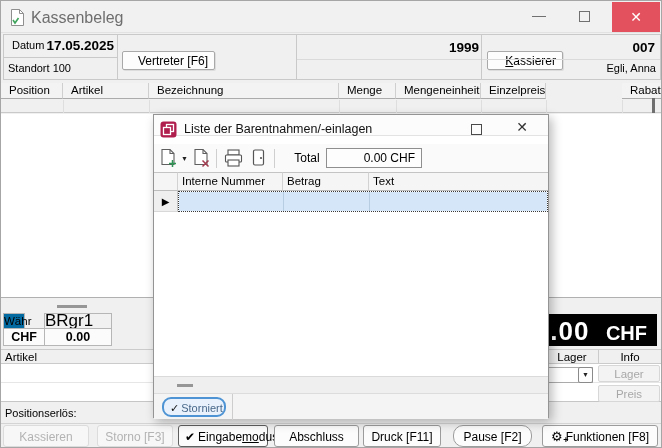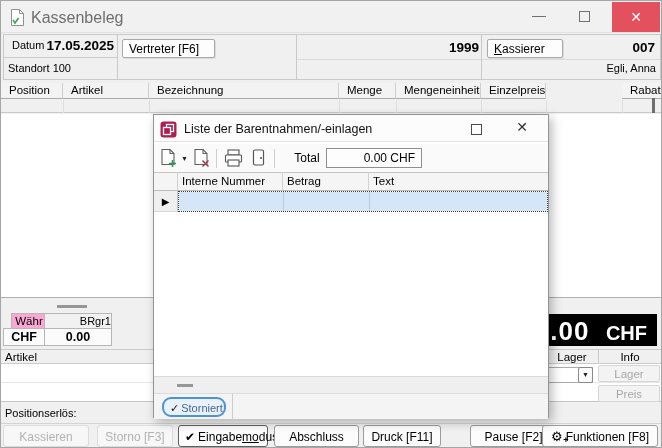--- a/index.html
+++ b/index.html
@@ -16,21 +16,21 @@
   .win-title{position:absolute;left:30px;top:8px;font-size:16px;color:#6e6e6e;}
   .cap-btn{position:absolute;top:0;height:31px;width:26px;}
   .min-glyph{position:absolute;left:5px;top:15px;width:14px;height:0;border-top:1.5px solid #707070;}
   .max-box{position:absolute;left:6px;top:10px;width:11px;height:11px;border:1.2px solid #707070;background:transparent;}
   .close-btn{position:absolute;top:1px;right:1px;width:48px;height:30px;background:#e4515e;color:#fff;
     text-align:center;line-height:30px;font-size:14px;}
 
   
   .panel{position:absolute;background:#f0f0f0;border:1px solid #c9c9c9;}
   .hbtn{position:absolute;background:#fdfdfd;border:1px solid #a9a9a9;border-radius:2px;
-    font-size:12px;text-align:left;box-shadow:1px 1px 0 #dcdcdc;}
+    font-size:12px;text-align:right;box-shadow:1px 1px 0 #dcdcdc;margin-top:12px;}
   .bold-val{font-weight:bold;font-size:13.5px;}
 
   
   .gcol{position:absolute;top:82px;height:16px;background:#f3f3f3;font-size:11.5px;
     padding:1px 0 0 8px;border-right:1px solid #cfcfcf;border-bottom:1px solid #ababab;overflow:hidden;white-space:nowrap;}
   .grow-line{position:absolute;top:99px;height:13px;width:1px;background:#dedede;}
 
   
   .fbtn{position:absolute;top:424px;height:22px;border-radius:3px;font-size:12px;
     text-align:center;line-height:20px;background:#fcfcfc;border:1px solid #9c9c9c;}
@@ -39,21 +39,21 @@
   .gear{position:relative;display:inline-block;font-size:13px;margin-right:3px;}
   .gear .plus{position:absolute;right:-6px;bottom:-3px;font-size:9px;font-weight:bold;}
 
   
   .sbtn{position:absolute;background:#f3f3f3;border:1px solid #d7d7d7;border-radius:2px;
     color:#a8a8a8;font-size:11.5px;text-align:center;line-height:15px;}
 
   
   .dialog{position:absolute;left:152px;top:113px;width:396px;height:304px;background:#fff;
     border:1px solid #949494;box-shadow:3px 4px 10px rgba(0,0,0,0.28);}
-  .dlg-titlebar{position:absolute;left:0;top:0;width:100%;height:27px;background:#fcfcfc;border-bottom:1px solid #e3e3e3;}
+  .dlg-titlebar{position:absolute;left:0;top:0;width:100%;height:21px;background:#fcfcfc;border-bottom:1px solid #e3e3e3;}
   .dlg-title{position:absolute;left:30px;top:7px;font-size:12.5px;color:#111;}
   .dlg-toolbar{position:absolute;left:0;top:29px;width:100%;height:28px;background:#fafafa;}
   .tool-sep{position:absolute;top:34px;width:1px;height:19px;background:#cfcfcf;}
   .tbtn{position:absolute;top:33px;width:21px;height:21px;}
   .total-field{position:absolute;left:172px;top:33px;width:96px;height:20px;background:#fdfdfd;
     border:1px solid #8f8f8f;font-size:12px;text-align:right;padding:2px 6px 0 0;}
   .dgh{position:absolute;top:57px;height:19px;background:#f5f5f5;font-size:11.5px;padding:2px 0 0 4px;
     border-right:1px solid #d2d2d2;border-bottom:1px solid #bdbdbd;border-top:1px solid #c4c4c4;overflow:hidden;}
   .sel-cell{position:absolute;left:0;top:76px;width:24px;height:21px;background:#efefef;
     border-right:1px solid #c4c4c4;border-bottom:1px solid #d8d8d8;text-align:center;font-size:10px;line-height:21px;}
@@ -134,22 +134,22 @@
   <div class="grow-line" style="left:545px;"></div>
   <div class="grow-line" style="left:621px;"></div>
   <div class="abs" style="left:651px;top:97px;width:3px;height:15px;background:#6f6f6f;"></div>
 
   <div class="abs" style="left:0;top:113px;width:662px;height:183px;background:#ffffff;"></div>
 
   <div class="abs" style="left:0;top:296px;width:662px;height:16px;background:#f0f0f0;border-top:1px solid #b0b0b0;">
     <div class="dash-handle" style="position:absolute;left:56px;top:7px;width:30px;"></div>
   </div>
 
-  <div class="abs" style="left:10px;top:312px;width:36px;height:16px;background:#f9a8d4;border:1px solid #b6b6b6;text-align:center;font-size:11.5px;line-height:14px;">Währ</div>
-  <div class="abs" style="left:43px;top:312px;width:68px;height:24px;background:#f1f1f1;border:1px solid #b6b6b6;text-align:right;font-size:11px;line-height:14px;">BRgr1</div>
+  <div class="abs" style="left:2px;top:312px;width:22px;height:16px;background:#0369a1;border:1px solid #b6b6b6;text-align:center;font-size:11.5px;line-height:14px;">Währ</div>
+  <div class="abs" style="left:43px;top:312px;width:68px;height:24px;background:#f1f1f1;border:1px solid #b6b6b6;text-align:left;font-size:17px;line-height:14px;">BRgr1</div>
   <div class="abs" style="left:2px;top:327px;width:42px;height:18px;background:#fbfbfb;border:1px solid #b6b6b6;text-align:center;font-size:12.5px;font-weight:bold;line-height:16px;">CHF</div>
   <div class="abs" style="left:43px;top:327px;width:68px;height:18px;background:#fbfbfb;border:1px solid #b6b6b6;text-align:center;font-size:12.5px;font-weight:bold;line-height:16px;">0.00</div>
 
   <div class="abs" style="left:380px;top:313px;width:276px;height:32px;background:#000;color:#fff;text-align:right;padding:2px 10px 0 0;white-space:nowrap;">
     <span style="font-size:26px;font-weight:bold;letter-spacing:1px;">0.00</span>
     <span style="font-size:20px;font-weight:bold;margin-left:12px;">CHF</span>
   </div>
 
   <div class="abs" style="left:0;top:348px;width:662px;height:15px;background:#f0f0f0;border-top:1px solid #cbcbcb;border-bottom:1px solid #cbcbcb;">
     <span class="abs small-lbl" style="left:4px;top:1px;">Artikel</span>
@@ -171,21 +171,21 @@
   <div class="abs" style="left:0;top:401px;width:662px;height:21px;background:#f0f0f0;">
     <span class="abs lbl" style="left:4px;top:5px;text-align:center;">Positionserlös:</span>
   </div>
 
   <div class="abs" style="left:0;top:422px;width:662px;height:26px;background:#f0f0f0;border-top:1px solid #d4d4d4;"></div>
   <button class="fbtn disabled" style="left:2px;width:86px;">Kassieren [F12]</button>
   <button class="fbtn disabled" style="left:96px;width:76px;">Storno [F3]</button>
   <button class="fbtn focus" style="left:177px;width:90px;"><span style="margin-right:3px;">✔</span><span>Eingabe</span><span style="text-decoration:underline;">mo</span><span>dus</span></button>
   <button class="fbtn" style="left:273px;width:85px;">Abschluss [F10]</button>
   <button class="fbtn" style="left:362px;width:78px;">Druck [F11]</button>
-  <button class="fbtn" style="left:469px;width:87px;">Pause [F2]</button>
+  <button class="fbtn" style="left:452px;width:79px;border-radius:10px;">Pause [F2]</button>
   <button class="fbtn" style="left:541px;width:116px;"><span class="gear"><span>⚙</span><span class="plus">+</span></span><span>Funktionen [F8]</span></button>
 
   <div class="dialog">
 
     <div class="dlg-titlebar">
       <span class="abs" style="left:6px;top:6px;">
         <svg width="17" height="17" viewBox="0 0 17 17">
           <rect x="0.5" y="0.5" width="16" height="16" rx="3" fill="#b01e4e"></rect>
           <rect x="6.5" y="3.5" width="7" height="7" fill="none" stroke="#ffffff" stroke-width="1.3"></rect>
           <rect x="3.5" y="6.5" width="7" height="7" fill="#b01e4e" stroke="#ffffff" stroke-width="1.3"></rect>

